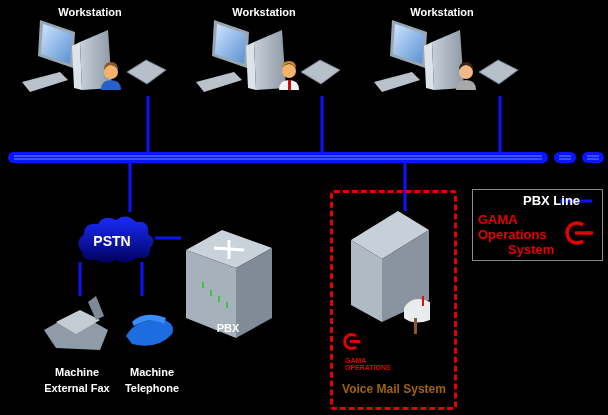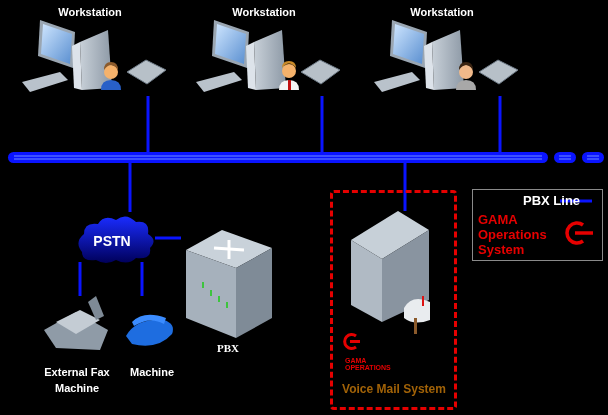--- a/index.html
+++ b/index.html
@@ -154,35 +154,36 @@
       <line x1="575" y1="233" x2="593" y2="233"></line>
   </g>
   <line x1="560" y1="201" x2="592" y2="201" stroke="#0a14ff" stroke-width="3"></line>
 </svg>
 
 <div class="lbl" style="left:40px;top:4px;width:100px;">Workstation</div>
 <div class="lbl" style="left:214px;top:4px;width:100px;">Workstation</div>
 <div class="lbl" style="left:392px;top:4px;width:100px;">Workstation</div>
 
 <div class="lbl" style="left:92px;top:233px;width:40px;font-size:14px;">PSTN</div>
-<div class="lbl" style="left:208px;top:340px;width:40px;font-family:Liberation Serif, serif;">PBX</div>
+<div class="lbl" style="left:208px;top:320px;width:40px;">PBX</div>
 
 <div class="lbl" style="left:22px;top:364px;width:110px;">
+  <div>Machine</div>
   <div>External Fax</div>
-  <div>Machine</div>
 </div>
 <div class="lbl" style="left:112px;top:364px;width:80px;">
   <div>Machine</div>
+  <div>Telephone</div>
 </div>
 
 <div class="vm-box"></div>
 <div class="gama-small">
   <div>GAMA</div>
   <div>OPERATIONS</div>
 </div>
 <div class="vm-label">Voice Mail System</div>
 
 <div class="legend">
   <div class="t">PBX Line</div>
   <div class="r" style="top:22px;">GAMA</div>
   <div class="r" style="top:37px;">Operations</div>
-  <div class="r" style="top:52px;">System</div>
+  <div class="r" style="top:52px;margin-left:30px;">System</div>
 </div>
 
 </body></html>

